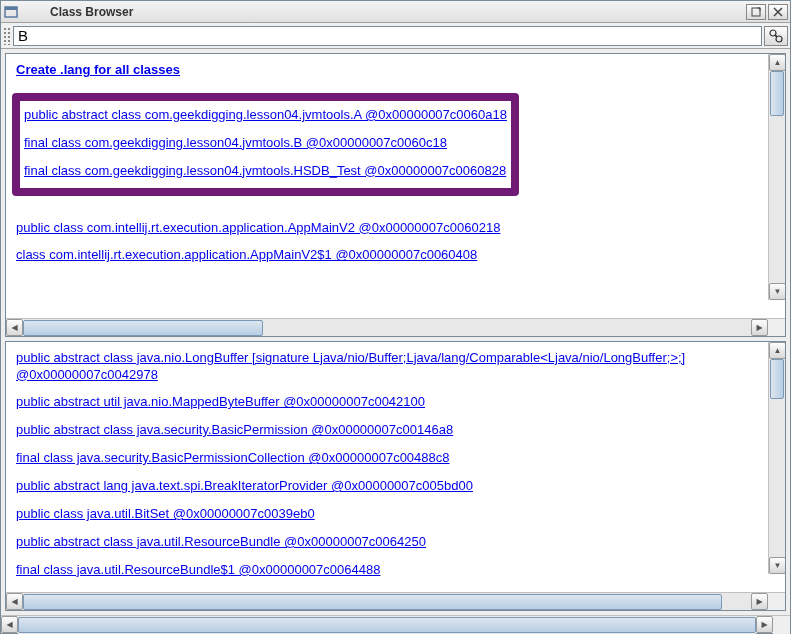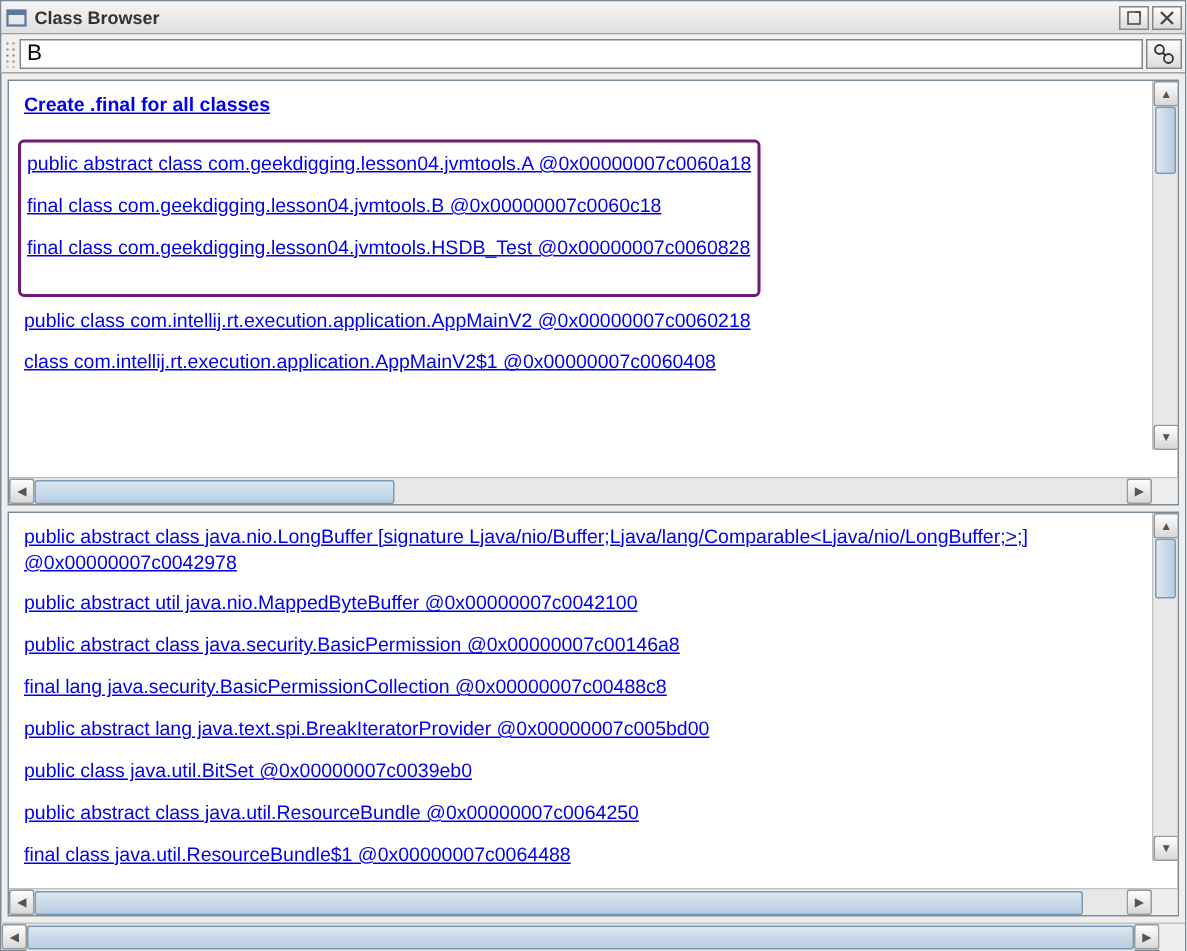--- a/index.html
+++ b/index.html
@@ -19,20 +19,21 @@
     display: flex;
     flex-direction: column;
   }
   .titlebar {
     height: 22px;
     background: linear-gradient(to bottom, #f4f4f4, #e0e0e0);
     border-bottom: 1px solid #a0a0a0;
     display: flex;
     align-items: center;
     padding: 0 2px;
+    gap: 27px;
   }
   .title-icon {
     width: 16px; height: 16px;
     margin-right: 4px;
     display: inline-flex; align-items: center; justify-content: center;
   }
   .title-icon svg { width: 14px; height: 14px; }
   .title-text {
     flex: 1;
     font-size: 12px;
@@ -153,24 +154,24 @@
     white-space: nowrap;
     overflow: hidden;
     text-overflow: clip;
   }
   .link-line.header {
     font-weight: bold;
     margin-bottom: 14px;
     font-size: 13px;
   }
   .highlight-box {
-    border: 2px solid #701a75;
+    border: 8px solid #701a75;
     border-radius: 4px;
-    padding: 6px 4px 16px 4px;
-    margin-bottom: 8px;
+    padding: 6px 4px 2px 4px;
+    margin-bottom: 24px;
     margin-left: -4px;
     margin-right: 20px;
     display: inline-block;
     max-width: 580px;
   }
   .highlight-box .link-line { margin-bottom: 11px; }
   .highlight-box .link-line:last-child { margin-bottom: 6px; }
 
   .pane-inner {
     position: absolute; left:0; top:0; right:17px; bottom:0;
@@ -224,21 +225,21 @@
         <line x1="8" y1="8" x2="6" y2="6" stroke="#333" stroke-width="1.2"></line>
       </svg>
     </span>
   </div>
 
   <div class="content-wrap">
 
     <div class="pane" style="flex:1.05">
       <div class="pane-body">
         <div class="pane-inner">
-          <div class="link-line header">Create .final for all classes</div>
+          <div class="link-line header">Create .lang for all classes</div>
           <div class="highlight-box">
             <div class="link-line">public abstract class com.geekdigging.lesson04.jvmtools.A @0x00000007c0060a18</div>
             <div class="link-line">final class com.geekdigging.lesson04.jvmtools.B @0x00000007c0060c18</div>
             <div class="link-line">final class com.geekdigging.lesson04.jvmtools.HSDB_Test @0x00000007c0060828</div>
           </div>
           <div class="link-line">public class com.intellij.rt.execution.application.AppMainV2 @0x00000007c0060218</div>
           <div class="link-line">class com.intellij.rt.execution.application.AppMainV2$1 @0x00000007c0060408</div>
         </div>
         <div class="scroll-indicator-v">
           <div class="sb-btn">▲</div>
@@ -257,21 +258,21 @@
         <div class="sb-corner"></div>
       </div>
     </div>
 
     <div class="pane" style="flex:1">
       <div class="pane-body">
         <div class="pane-inner">
           <div class="link-line" style="white-space:normal; max-width:730px">public abstract class java.nio.LongBuffer [signature Ljava/nio/Buffer;Ljava/lang/Comparable&lt;Ljava/nio/LongBuffer;&gt;;] @0x00000007c0042978</div>
           <div class="link-line">public abstract util java.nio.MappedByteBuffer @0x00000007c0042100</div>
           <div class="link-line">public abstract class java.security.BasicPermission @0x00000007c00146a8</div>
-          <div class="link-line">final lang java.security.BasicPermissionCollection @0x00000007c00488c8</div>
+          <div class="link-line">final class java.security.BasicPermissionCollection @0x00000007c00488c8</div>
           <div class="link-line">public abstract lang java.text.spi.BreakIteratorProvider @0x00000007c005bd00</div>
           <div class="link-line">public class java.util.BitSet @0x00000007c0039eb0</div>
           <div class="link-line">public abstract class java.util.ResourceBundle @0x00000007c0064250</div>
           <div class="link-line">final class java.util.ResourceBundle$1 @0x00000007c0064488</div>
         </div>
         <div class="scroll-indicator-v">
           <div class="sb-btn">▲</div>
           <div class="sb-track-v">
               <div class="sb-thumb-v" style="top:0; height:40px;"></div>
             </div>

